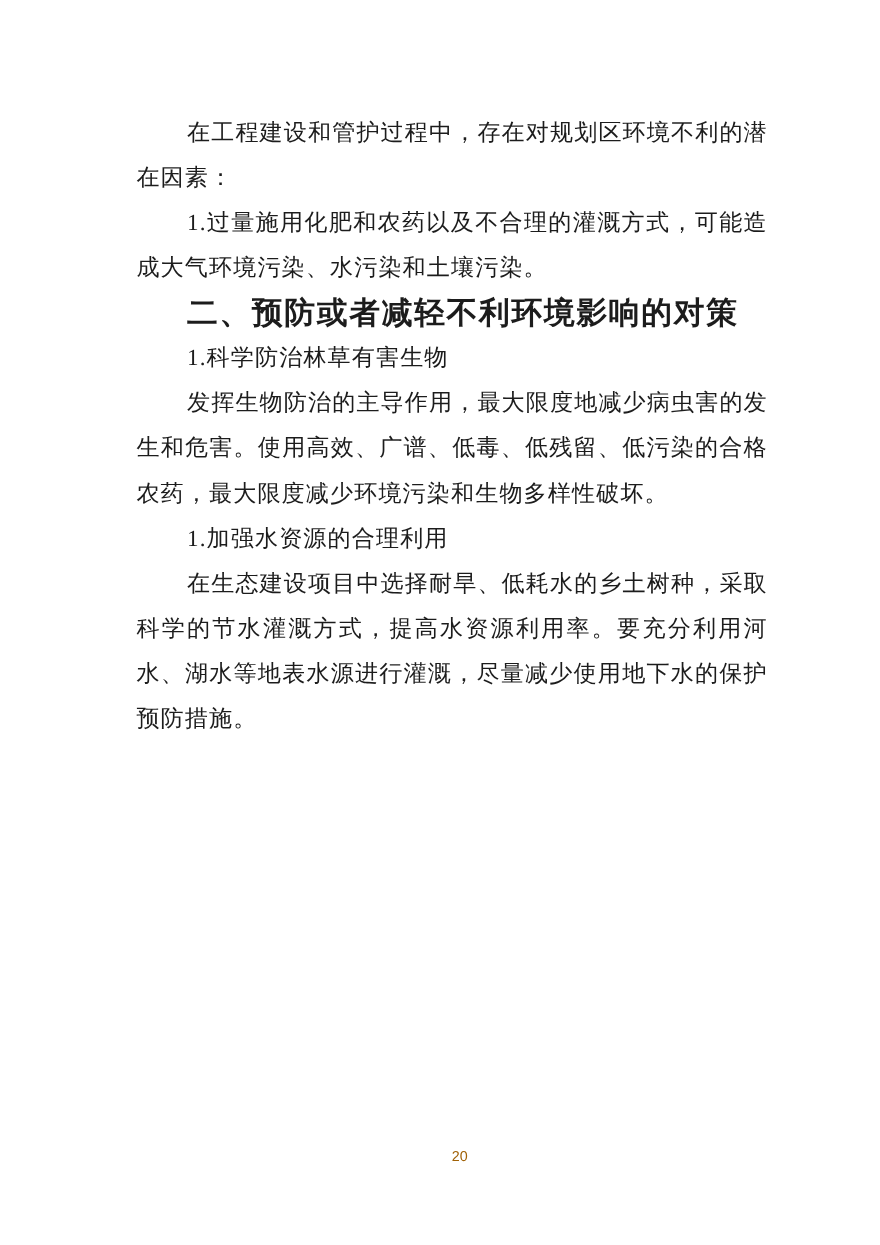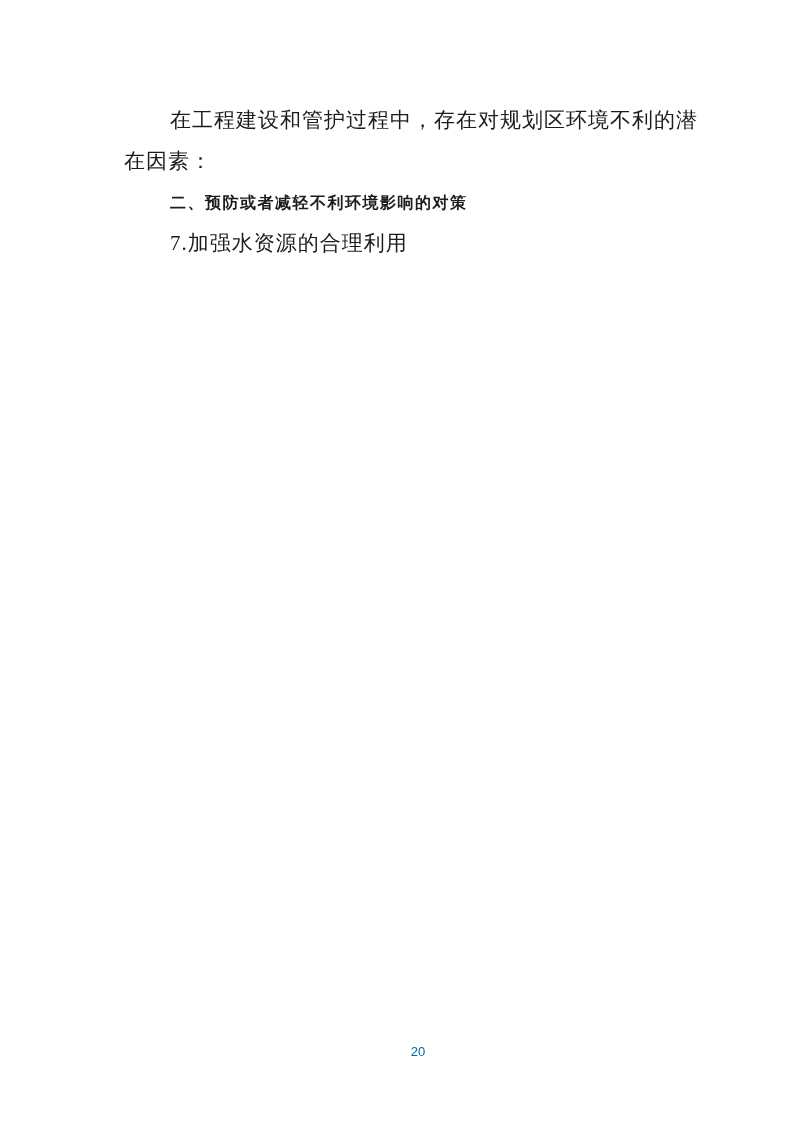--- a/index.html
+++ b/index.html
@@ -29,41 +29,45 @@
     text-justify: inter-ideograph;
   }
   .content p {
     margin: 0;
     padding: 0;
     text-indent: 46px;
   }
   .content p.heading {
     font-family: "Liberation Sans", sans-serif;
     font-weight: 700;
-    font-size: 16px;
+    font-size: 28px;
     letter-spacing: 1.5px;
   }
   .page-footer {
     position: absolute;
     left: 0;
     top: 1042px;
     width: 800px;
     text-align: center;
   }
   .page-number {
     font-family: "Liberation Sans", sans-serif;
     font-size: 13px;
-    color: #0369a1;
+    color: #a16207;
   }
 </style>
 </head>
 <body>
 
 <div class="page">
   <div class="content">
     <p>在工程建设和管护过程中，存在对规划区环境不利的潜在因素：</p>
+    <p>1.过量施用化肥和农药以及不合理的灌溉方式，可能造成大气环境污染、水污染和土壤污染。</p>
     <p class="heading">二、预防或者减轻不利环境影响的对策</p>
-    <p>7.加强水资源的合理利用</p>
+    <p>1.科学防治林草有害生物</p>
+    <p>发挥生物防治的主导作用，最大限度地减少病虫害的发生和危害。使用高效、广谱、低毒、低残留、低污染的合格农药，最大限度减少环境污染和生物多样性破坏。</p>
+    <p>1.加强水资源的合理利用</p>
+    <p>在生态建设项目中选择耐旱、低耗水的乡土树种，采取科学的节水灌溉方式，提高水资源利用率。要充分利用河水、湖水等地表水源进行灌溉，尽量减少使用地下水的保护预防措施。</p>
   </div>
   <div class="page-footer">
     <span class="page-number">20</span>
   </div>
 </div>
 
 </body></html>

